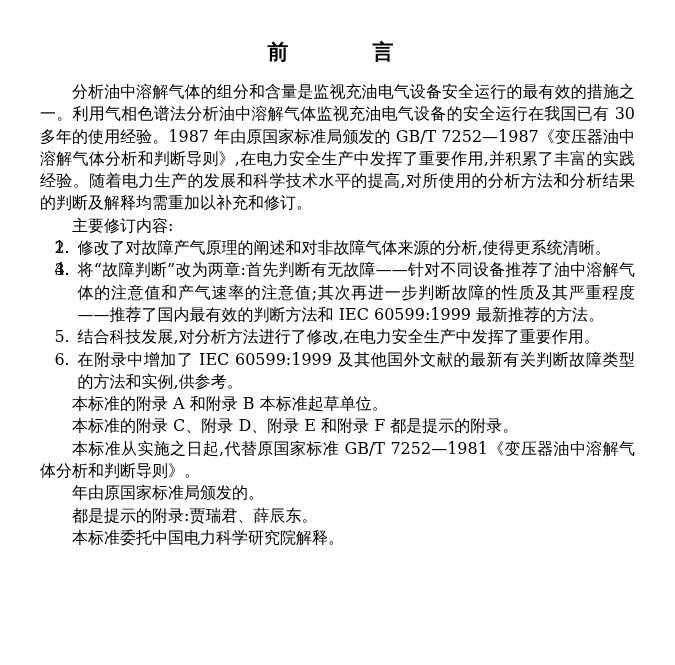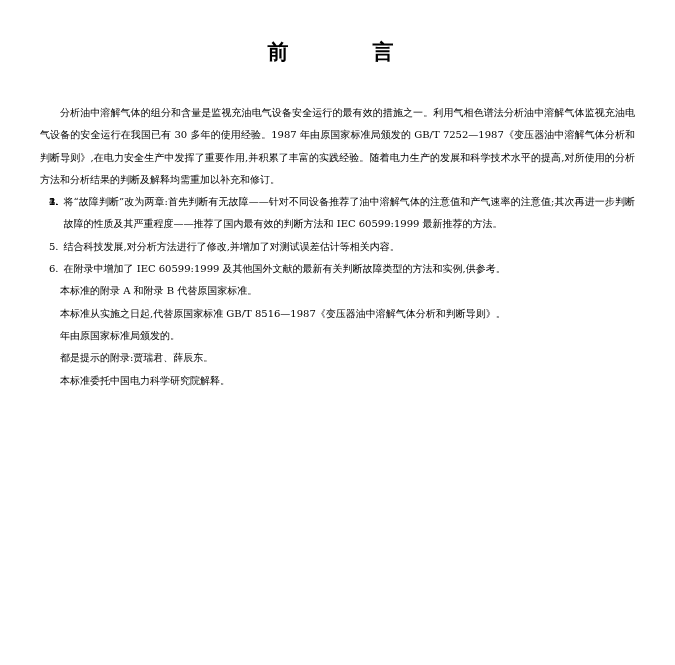--- a/index.html
+++ b/index.html
@@ -24,22 +24,22 @@
   .doc-title {
     text-align: center;
     font-size: 21px;
     font-weight: bold;
     letter-spacing: 14px;
     margin-top: 38px;
     margin-bottom: 0;
     font-family: Liberation Mono, monospace;
   }
   .body-block {
-    margin-top: 36px;
-    font-size: 10px;
+    margin-top: 15px;
+    font-size: 16px;
     line-height: 22.3px;
     text-align: justify;
     text-justify: inter-ideograph;
   }
   p.para {
     margin: 0;
     text-indent: 2em;
     text-align: justify;
   }
   p.flush {
@@ -67,45 +67,48 @@
 </head>
 <body>
 
 <div class="page">
 
   <h1 class="doc-title">前　　言</h1>
 
   <div class="body-block">
 
     <p class="para">分析油中溶解气体的组分和含量是监视充油电气设备安全运行的最有效的措施之一。利用气相色谱法分析油中溶解气体监视充油电气设备的安全运行在我国已有 30 多年的使用经验。1987 年由原国家标准局颁发的 GB/T 7252—1987《变压器油中溶解气体分析和判断导则》,在电力安全生产中发挥了重要作用,并积累了丰富的实践经验。随着电力生产的发展和科学技术水平的提高,对所使用的分析方法和分析结果的判断及解释均需重加以补充和修订。</p>
+    <p class="para">主要修订内容:</p>
 
     <ol class="mods">
       <li>
         <span class="num">1.</span>
       </li>
       <li>
         <span class="num">2.</span>
+        <span>修改了对故障产气原理的阐述和对非故障气体来源的分析,使得更系统清晰。</span>
       </li>
       <li>
         <span class="num">3.</span>
       </li>
       <li>
         <span class="num">4.</span>
         <span>将“故障判断”改为两章:首先判断有无故障——针对不同设备推荐了油中溶解气体的注意值和产气速率的注意值;其次再进一步判断故障的性质及其严重程度——推荐了国内最有效的判断方法和 IEC 60599:1999 最新推荐的方法。</span>
       </li>
       <li>
         <span class="num">5.</span>
-        <span>结合科技发展,对分析方法进行了修改,并增加了对测试误差估计等相关内容。</span>
+        <span>结合科技发展,对分析方法进行了修改,在电力安全生产中发挥了重要作用。</span>
       </li>
       <li>
         <span class="num">6.</span>
         <span>在附录中增加了 IEC 60599:1999 及其他国外文献的最新有关判断故障类型的方法和实例,供参考。</span>
       </li>
     </ol>
 
-    <p class="flush">本标准的附录 A 和附录 B 代替原国家标准。</p>
-    <p class="flush">本标准从实施之日起,代替原国家标准 GB/T 8516—1987《变压器油中溶解气体分析和判断导则》。</p>
+    <p class="flush">本标准的附录 A 和附录 B 本标准起草单位。</p>
+    <p class="flush">本标准的附录 C、附录 D、附录 E 和附录 F 都是提示的附录。</p>
+    <p class="flush">本标准从实施之日起,代替原国家标准 GB/T 7252—1981《变压器油中溶解气体分析和判断导则》。</p>
     <p class="flush">年由原国家标准局颁发的。</p>
     <p class="flush">都是提示的附录:贾瑞君、薛辰东。</p>
     <p class="flush">本标准委托中国电力科学研究院解释。</p>
 
   </div>
 </div>
 
 </body></html>

